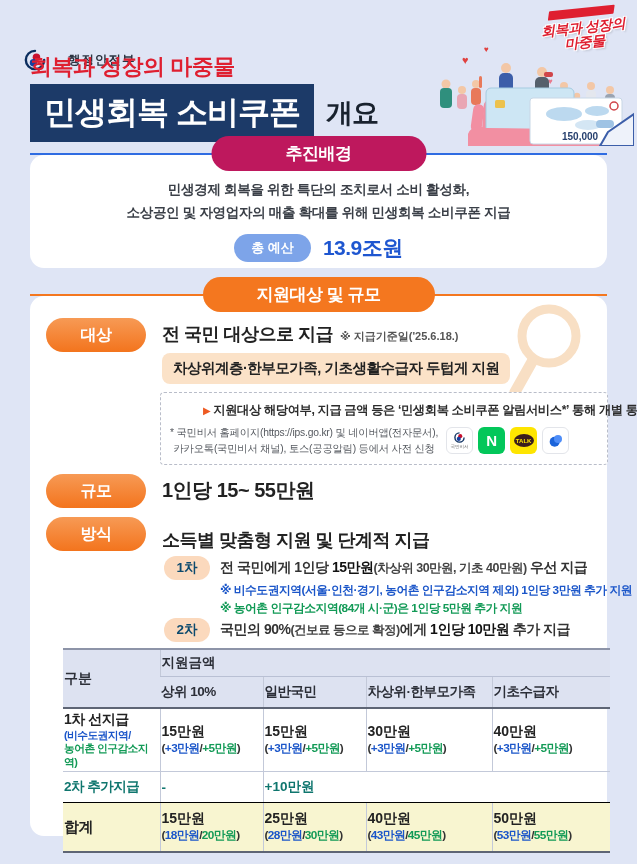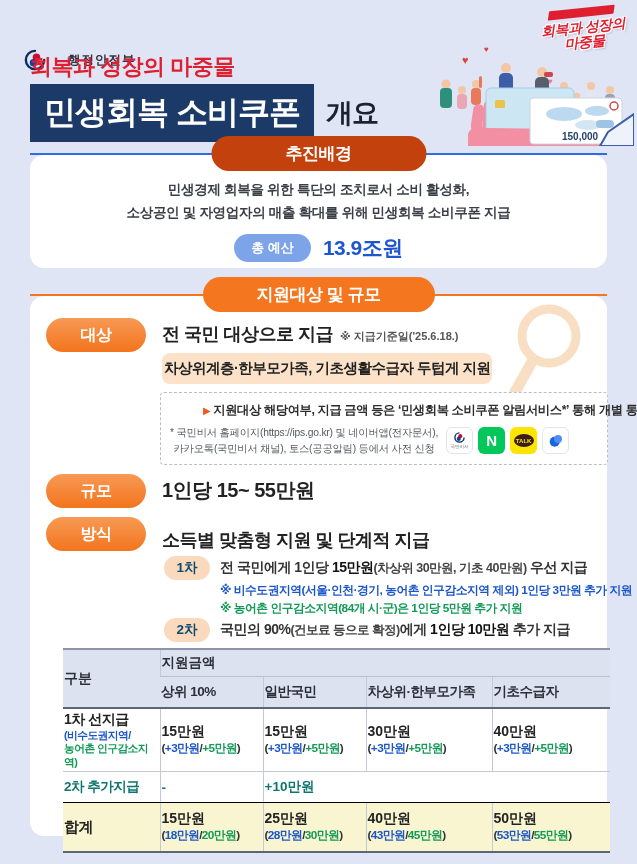--- a/index.html
+++ b/index.html
@@ -19,40 +19,40 @@
   .badge-text{color:#df1f30;font-size:14px;line-height:1.08;font-weight:900;font-style:italic;letter-spacing:-0.5px;
     text-shadow:-1px -1px 0 #fff,1px -1px 0 #fff,-1px 1px 0 #fff,1px 1px 0 #fff,2px 2px 2px rgba(0,0,0,.15);}
 
   .hero{position:absolute;top:34px;left:438px;width:196px;height:112px;}
 
   
   .sec-line{position:absolute;left:30px;width:577px;height:2px;}
   #line1{top:153px;background:#2f6ce2;}
   #line2{top:294px;background:#f4771f;}
   .sec-pill{position:absolute;left:50%;transform:translateX(-50%);color:#fff;font-weight:800;border-radius:30px;text-align:center;height:35px;line-height:35px;font-size:17px;letter-spacing:-0.5px;}
-  #pill1{top:136px;width:215px;background:#c2410c;}
+  #pill1{top:136px;width:215px;background:#be185d;}
   #pill2{top:277px;width:232px;background:#f4771f;}
   .card{position:absolute;left:30px;width:577px;background:#fff;border-radius:14px;}
   #card1{top:155px;height:113px;}
   #card2{top:296px;height:540px;}
 
   
   .promo-text{margin-top:24px;text-align:center;font-size:13.5px;font-weight:700;color:#3a3f47;line-height:1.7;letter-spacing:-0.3px;}
   .budget-row{display:flex;justify-content:center;align-items:center;gap:12px;margin-top:9px;}
   .budget-pill{background:#7da4e9;color:#fff;font-size:13px;font-weight:800;padding:5px 17px;border-radius:20px;}
   .budget-value{font-size:21px;font-weight:900;color:#1e56d0;letter-spacing:-0.5px;}
 
   
   .label-pill{position:absolute;left:16px;width:100px;height:34px;line-height:34px;border-radius:18px;
     background:linear-gradient(180deg,#f79a55,#f3741d);color:#fff;font-weight:800;font-size:16px;text-align:center;letter-spacing:-0.5px;}
   #target-pill{top:22px;} #scale-pill{top:178px;} #method-pill{top:221px;}
 
   .target-main{position:absolute;left:132px;top:26px;font-size:18px;font-weight:900;color:#222;letter-spacing:-0.5px;white-space:nowrap;}
   .target-note{font-size:11px;font-weight:600;color:#555;margin-left:7px;letter-spacing:0;}
-  .highlight{position:absolute;left:132px;top:57px;background:#fbe2c8;border-radius:8px;padding:6px 2px;font-size:14.5px;font-weight:800;color:#222;letter-spacing:-0.5px;white-space:nowrap;}
+  .highlight{position:absolute;left:132px;top:57px;background:#fbe2c8;border-radius:8px;padding:6px 11px;font-size:14.5px;font-weight:800;color:#222;letter-spacing:-0.5px;white-space:nowrap;}
   .magnifier{position:absolute;right:14px;top:6px;}
 
   .notice-box{position:absolute;left:130px;top:96px;width:448px;box-sizing:border-box;border:1.5px dashed #b9bdc9;border-radius:4px;padding:9px 9px 7px;background:#fff;}
   .notice-main{font-size:12.3px;font-weight:700;color:#2c2c2c;letter-spacing:-0.4px;white-space:nowrap;margin-left:33px;}
   .notice-main .arrow{color:#ee5a22;font-size:10px;margin-right:3px;}
   .notice-main b{font-weight:900;}
   .notice-sub-row{display:flex;align-items:center;gap:8px;margin-top:6px;text-align:center;}
   .notice-sub{font-size:10.3px;color:#55595f;line-height:1.55;letter-spacing:-0.2px;white-space:nowrap;}
   .app-icons{display:flex;gap:5px;}
   .app{width:27px;height:27px;border-radius:6px;display:flex;flex-direction:column;align-items:center;justify-content:center;border:1px solid #e3e5ea;box-sizing:border-box;background:#fff;}

